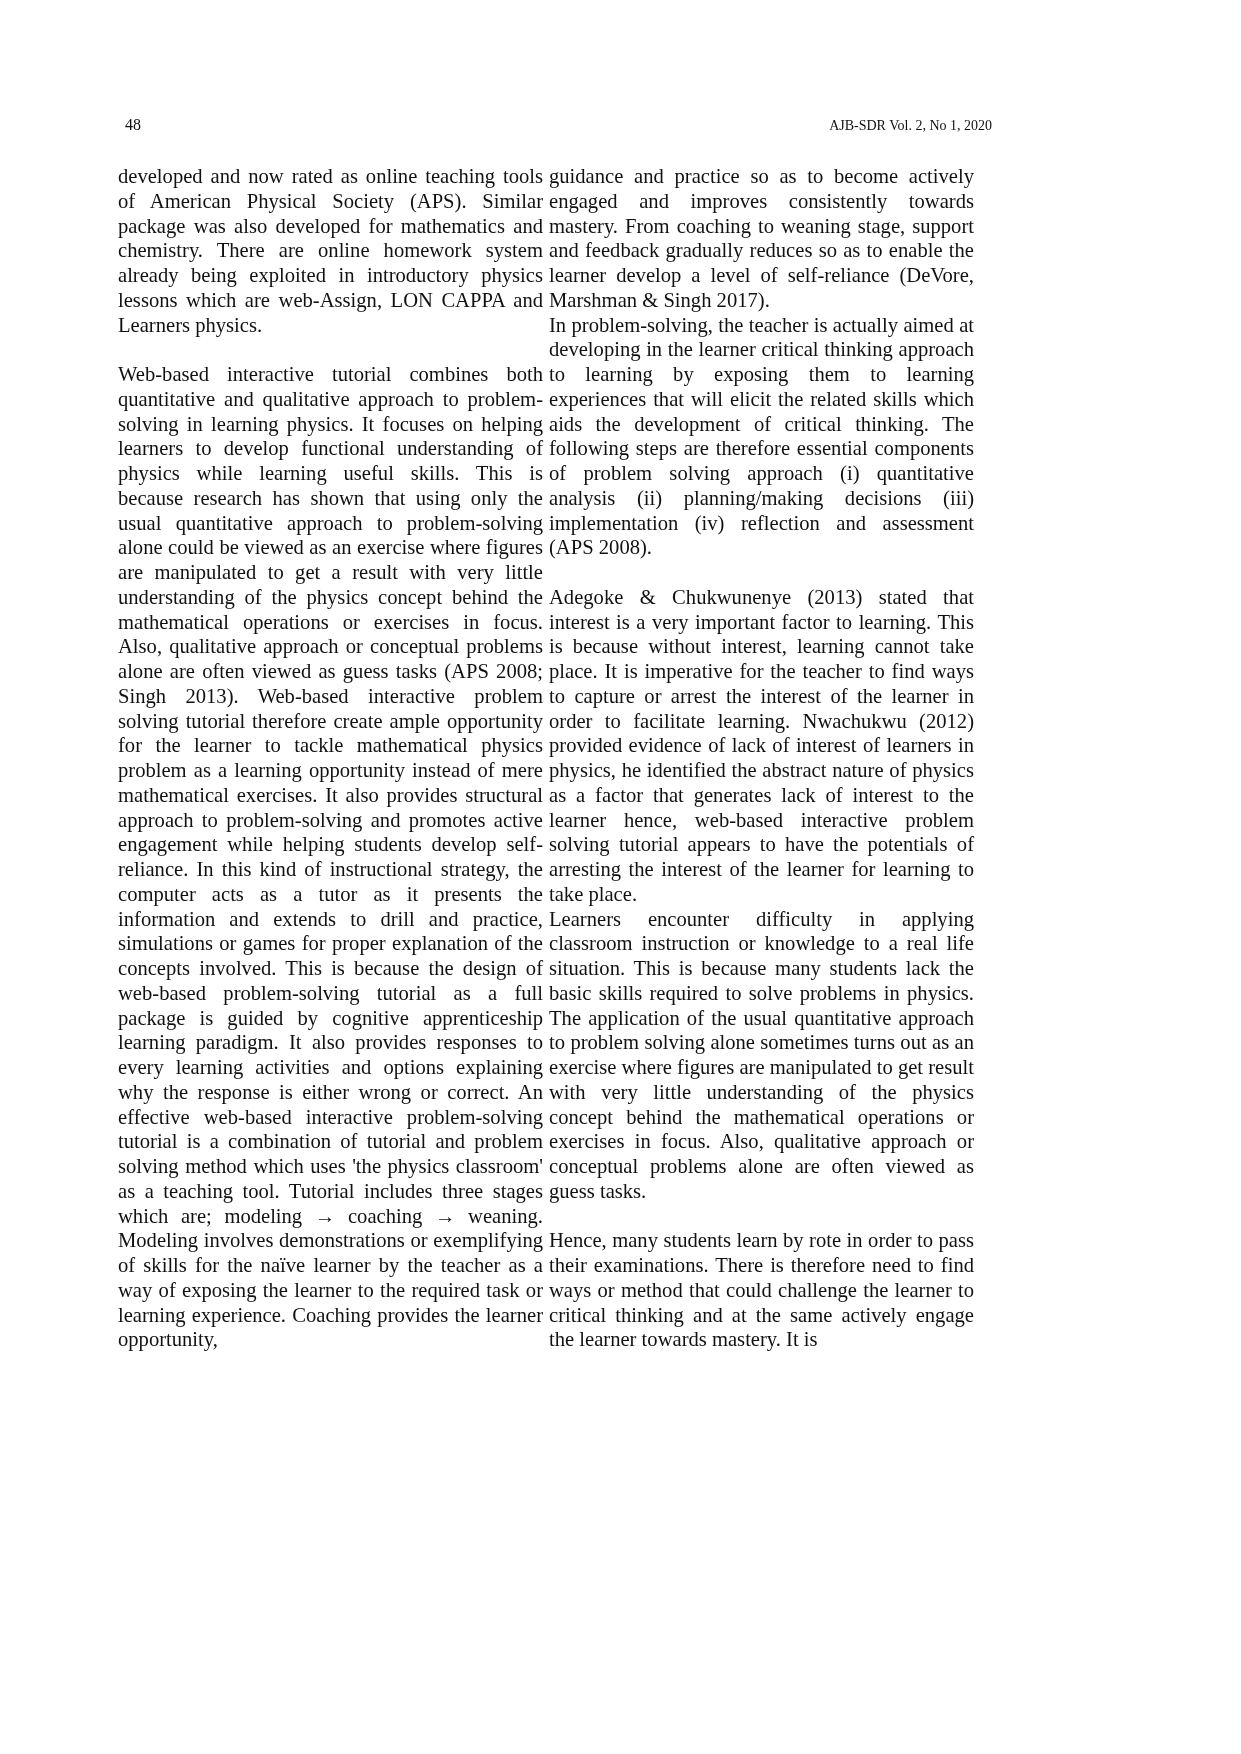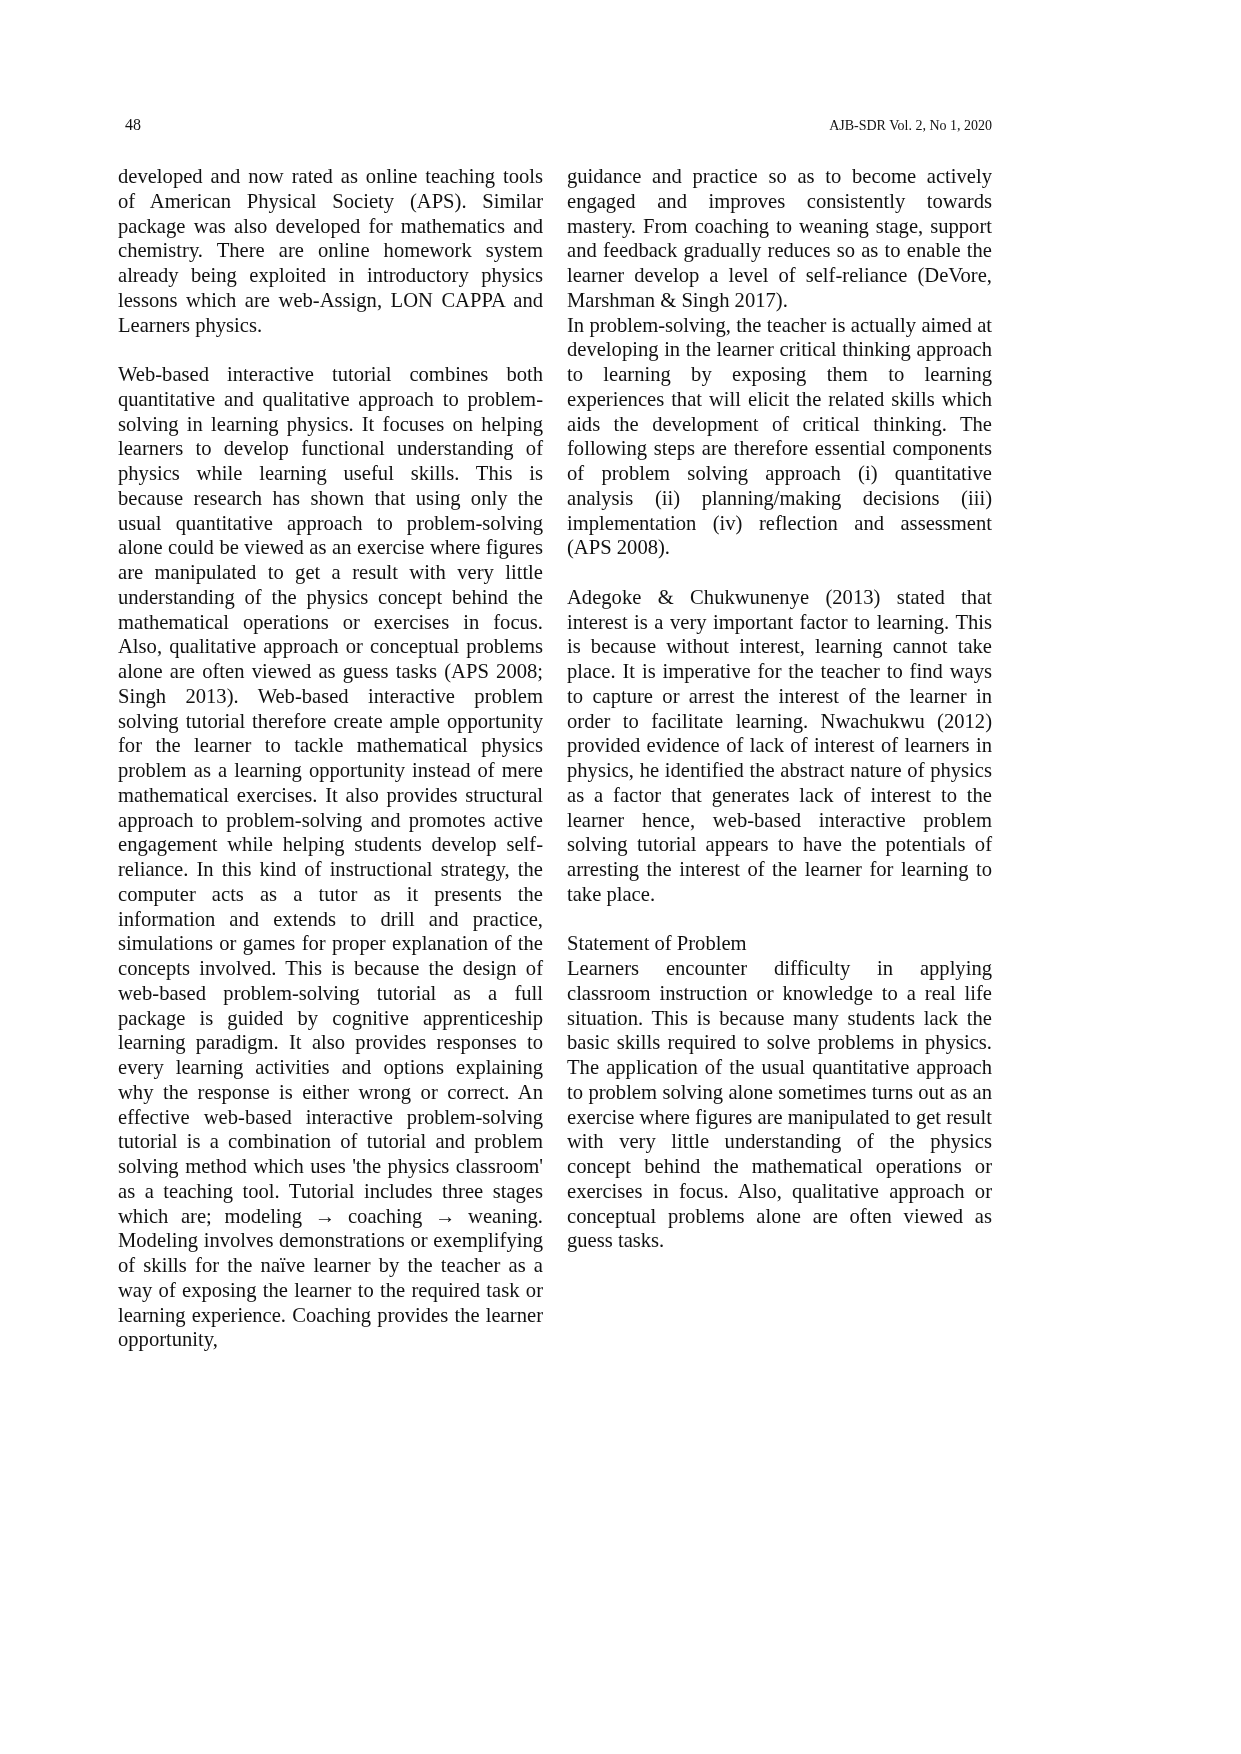--- a/index.html
+++ b/index.html
@@ -15,21 +15,21 @@
     position: absolute; left: 7px; top: 0; font-size: 16px; line-height: 26px;
   }
   .journal-ref {
     position: absolute; right: 0; top: 2px; font-size: 14px; line-height: 24px;
   }
   .col {
     position: absolute; top: 164px; width: 425px;
     font-size: 20.6px; line-height: 24.75px; text-align: justify;
   }
   .col.left { left: 118px; }
-  .col.right { left: 567px; }
+  .col.right { left: 549px; }
   .col p { margin: 0; text-align: justify; }
   .col p + p.gap { margin-top: 24.75px; }
   .col h2 {
     margin: 24.75px 0 0 0; font-weight: normal; font-size: 20.6px; line-height: 24.75px;
   }
   .col h2 + p { margin-top: 0; }
 </style>
 </head>
 <body>
 
@@ -40,15 +40,15 @@
 
 <div class="col left">
   <p>developed and now rated as online teaching tools of American Physical Society (APS). Similar package was also developed for mathematics and chemistry. There are online homework system already being exploited in introductory physics lessons which are web-Assign, LON CAPPA and Learners physics.</p>
   <p class="gap">Web-based interactive tutorial combines both quantitative and qualitative approach to problem-solving in learning physics. It focuses on helping learners to develop functional understanding of physics while learning useful skills. This is because research has shown that using only the usual quantitative approach to problem-solving alone could be viewed as an exercise where figures are manipulated to get a result with very little understanding of the physics concept behind the mathematical operations or exercises in focus. Also, qualitative approach or conceptual problems alone are often viewed as guess tasks (APS 2008; Singh 2013). Web-based interactive problem solving tutorial therefore create ample opportunity for the learner to tackle mathematical physics problem as a learning opportunity instead of mere mathematical exercises. It also provides structural approach to problem-solving and promotes active engagement while helping students develop self-reliance. In this kind of instructional strategy, the computer acts as a tutor as it presents the information and extends to drill and practice, simulations or games for proper explanation of the concepts involved. This is because the design of web-based problem-solving tutorial as a full package is guided by cognitive apprenticeship learning paradigm. It also provides responses to every learning activities and options explaining why the response is either wrong or correct. An effective web-based interactive problem-solving tutorial is a combination of tutorial and problem solving method which uses 'the physics classroom' as a teaching tool. Tutorial includes three stages which are; modeling →  coaching →  weaning. Modeling involves demonstrations or exemplifying of skills for the naïve learner by the teacher as a way of exposing the learner to the required task or learning experience. Coaching provides the learner opportunity,</p>
 </div>
 
 <div class="col right">
   <p>guidance and practice so as to become actively engaged and improves consistently towards mastery. From coaching to weaning stage, support and feedback gradually reduces so as to enable the learner develop a level of self-reliance (DeVore, Marshman &amp; Singh 2017).</p>
   <p>In problem-solving, the teacher is actually aimed at developing in the learner critical thinking approach to learning by exposing them to learning experiences that will elicit the related skills which aids the development of critical thinking. The following steps are therefore essential components of problem solving approach (i) quantitative analysis (ii) planning/making decisions (iii) implementation (iv) reflection and assessment (APS 2008).</p>
   <p class="gap">Adegoke &amp; Chukwunenye (2013) stated that interest is a very important factor to learning. This is because without interest, learning cannot take place. It is imperative for the teacher to find ways to capture or arrest the interest of the learner in order to facilitate learning. Nwachukwu (2012) provided evidence of lack of interest of learners in physics, he identified the abstract nature of physics as a factor that generates lack of interest to the learner hence, web-based interactive problem solving tutorial appears to have the potentials of arresting the interest of the learner for learning to take place.</p>
-  <h2>Statement of Problem</h2>
   <p>Learners encounter difficulty in applying classroom instruction or knowledge to a real life situation. This is because many students lack the basic skills required to solve problems in physics. The application of the usual quantitative approach to problem solving alone sometimes turns out as an exercise where figures are manipulated to get result with very little understanding of the physics concept behind the mathematical operations or exercises in focus. Also, qualitative approach or conceptual problems alone are often viewed as guess tasks.</p>
+  <p class="gap">Hence, many students learn by rote in order to pass their examinations. There is therefore need to find ways or method that could challenge the learner to critical thinking and at the same actively engage the learner towards mastery. It is</p>
 </div>
 
 </body></html>

